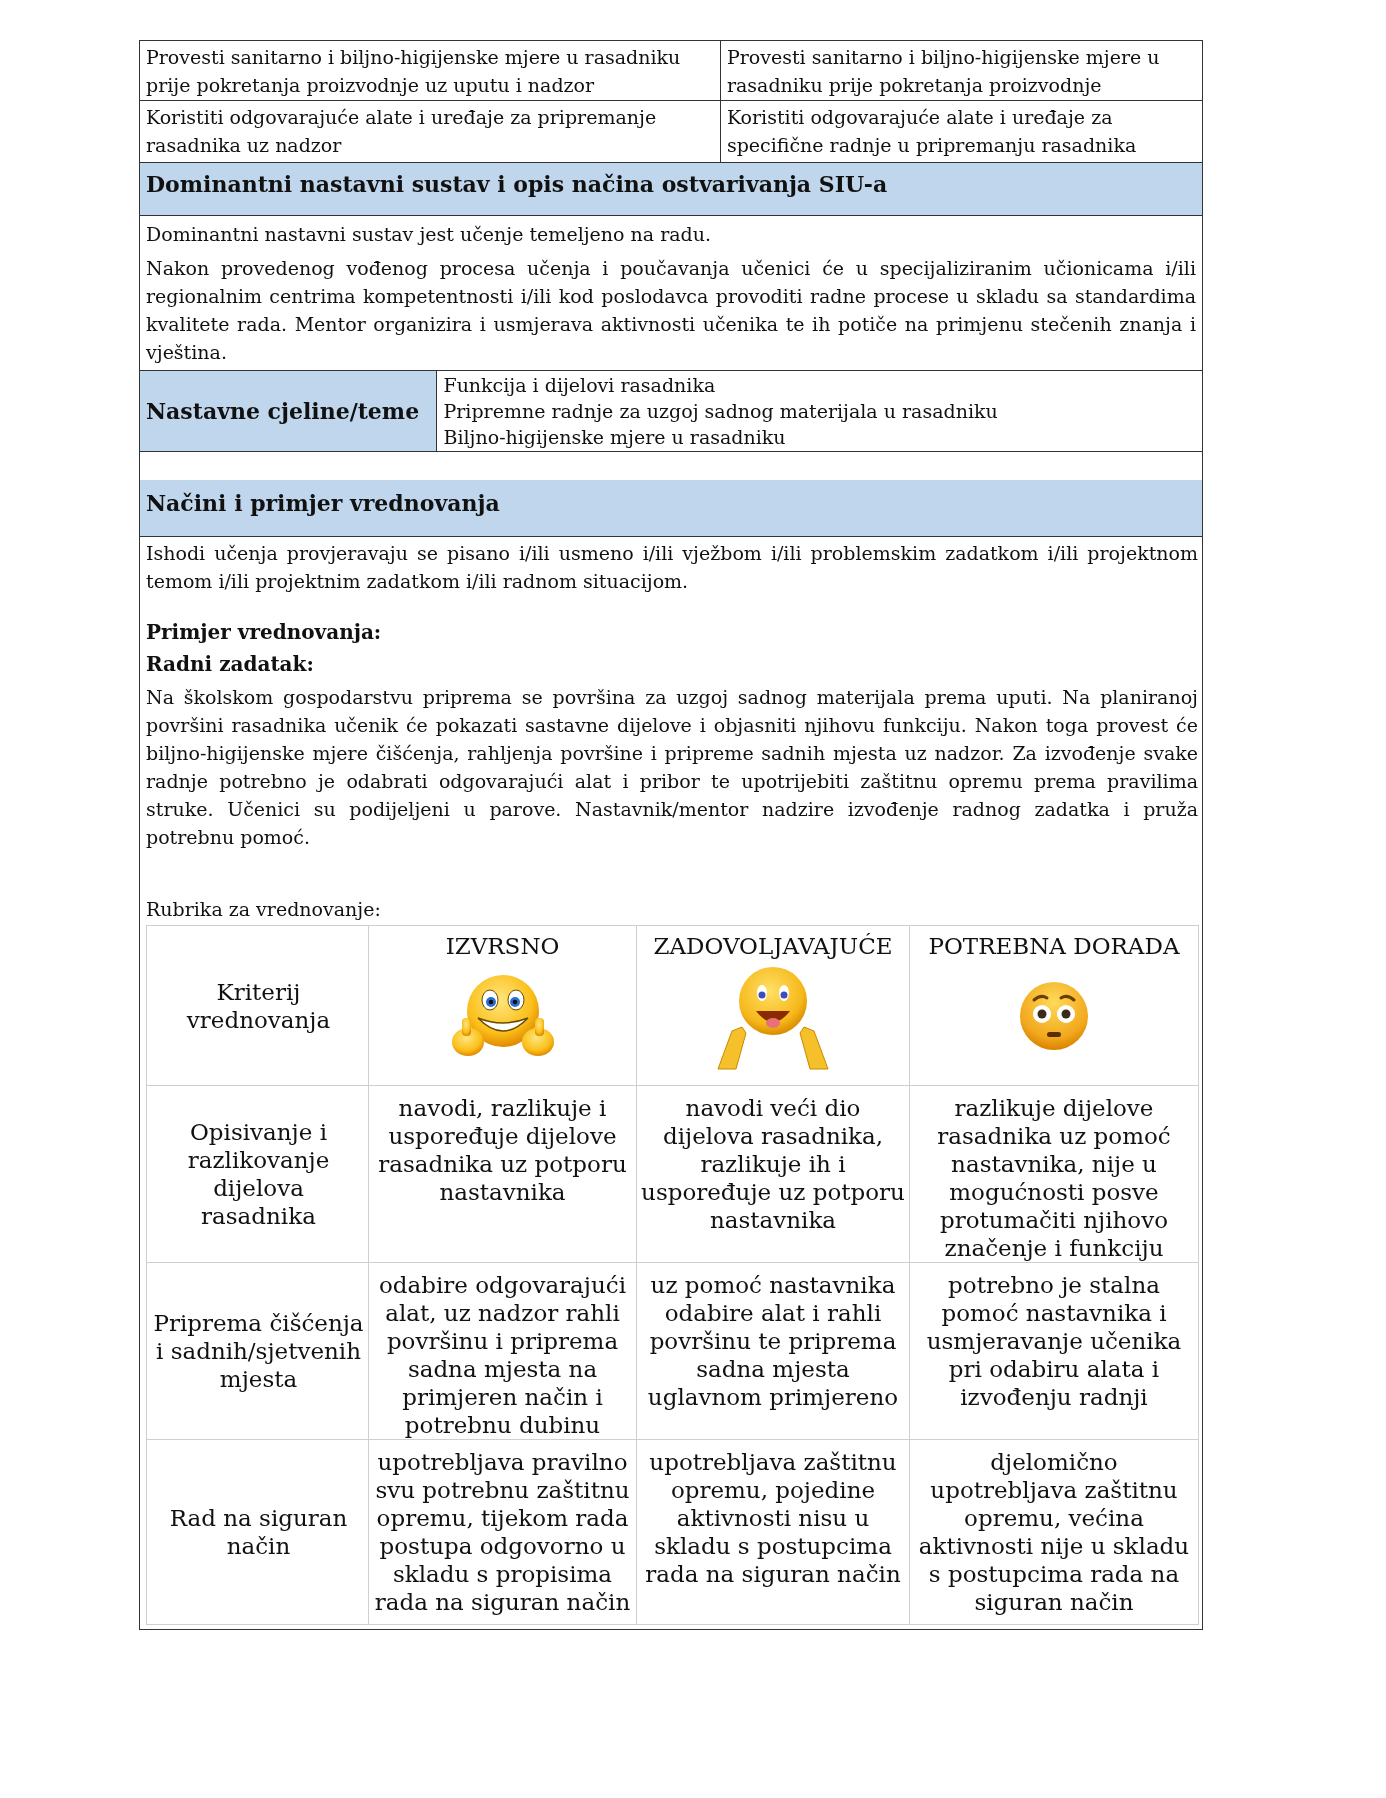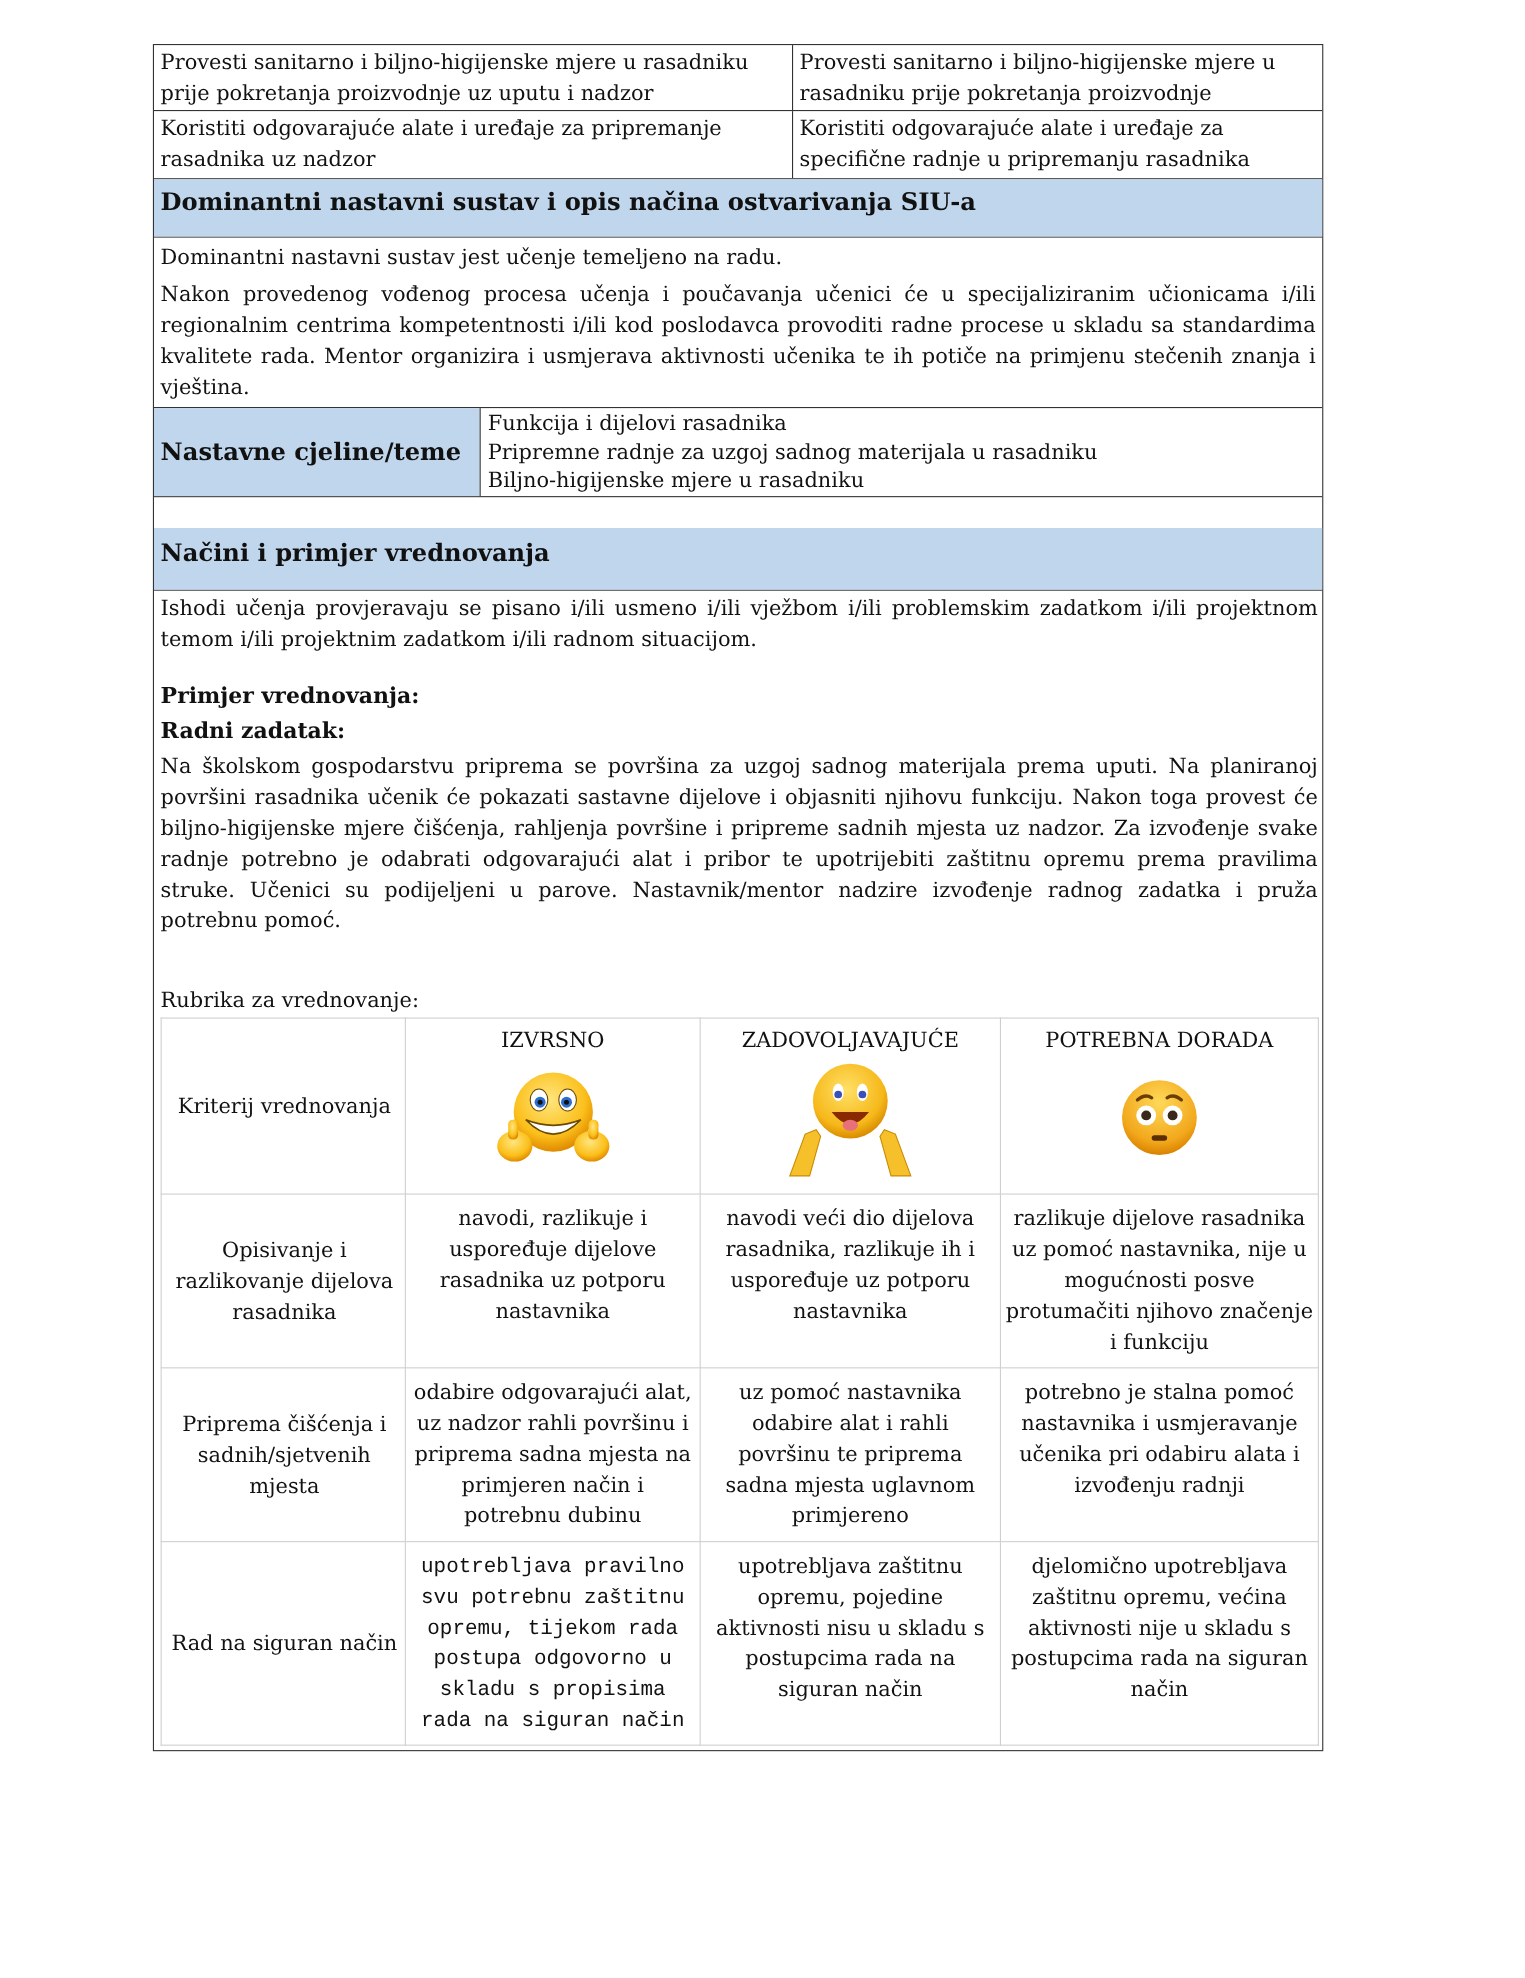--- a/index.html
+++ b/index.html
@@ -10,21 +10,21 @@
   .row:last-child { border-bottom:none; }
   .cell { box-sizing:border-box; padding:2px 6px; font-size:19px; line-height:28px; }
   .cell + .cell { border-left:1.5px solid #333; }
   .hdr { background:#c0d6ec; font-weight:bold; font-size:22px; }
   .sect-hdr { height:52px; display:flex; align-items:center; padding-top:0; }
   .sect-hdr span { margin-top:-8px; }
   .just { text-align:justify; }
   .p { margin:0 0 6px 0; }
   .bold-h { font-weight:bold; font-size:20px; margin:0; line-height:30px; }
   .rubric { border-collapse:collapse; margin-left:0; width:1052px; table-layout:fixed; }
-  .rubric td { border:1.5px solid #cfcfcf; font-size:19px; line-height:28px; padding:0 4px; text-align:center; vertical-align:middle; }
+  .rubric td { border:1.5px solid #cfcfcf; font-size:23px; line-height:28px; padding:0 4px; text-align:center; vertical-align:middle; }
   .rubric td.crit { text-align:center; padding-left:6px; }
   .emoji-wrap { height:112px; display:flex; justify-content:center; align-items:center; }
   .level-label { margin-top:2px; }
 </style>
 </head>
 <body>
 
 <div class="page">
   <div class="outer">
 
@@ -165,21 +165,21 @@
 
           <tr style="height:158px;">
             <td class="crit">Priprema čišćenja i sadnih/sjetvenih mjesta</td>
             <td style="vertical-align:top; padding-top:8px;">odabire odgovarajući alat, uz nadzor rahli površinu i priprema sadna mjesta na primjeren način i potrebnu dubinu</td>
             <td style="vertical-align:top; padding-top:8px;">uz pomoć nastavnika odabire alat i rahli površinu te priprema sadna mjesta uglavnom primjereno</td>
             <td style="vertical-align:top; padding-top:8px;">potrebno je stalna pomoć nastavnika i usmjeravanje učenika pri odabiru alata i izvođenju radnji</td>
           </tr>
 
           <tr style="height:185px;">
             <td class="crit">Rad na siguran način</td>
-            <td style="vertical-align:top; padding-top:8px;font-family:Liberation Mono, monospace;">upotrebljava pravilno svu potrebnu zaštitnu opremu, tijekom rada postupa odgovorno u skladu s propisima rada na siguran način</td>
+            <td style="vertical-align:top; padding-top:8px;">upotrebljava pravilno svu potrebnu zaštitnu opremu, tijekom rada postupa odgovorno u skladu s propisima rada na siguran način</td>
             <td style="vertical-align:top; padding-top:8px;">upotrebljava zaštitnu opremu, pojedine aktivnosti nisu u skladu s postupcima rada na siguran način</td>
             <td style="vertical-align:top; padding-top:8px;">djelomično upotrebljava zaštitnu opremu, većina aktivnosti nije u skladu s postupcima rada na siguran način</td>
           </tr>
         </tbody>
           </table>
         <div style="height:4px;"></div>
       </div>
     </div>
 
   </div>

